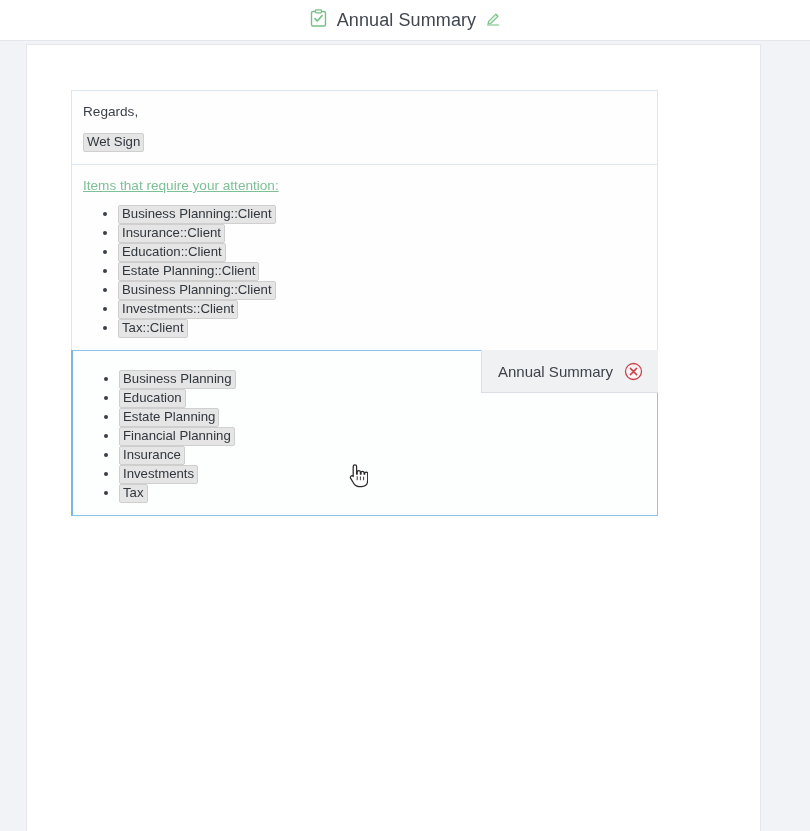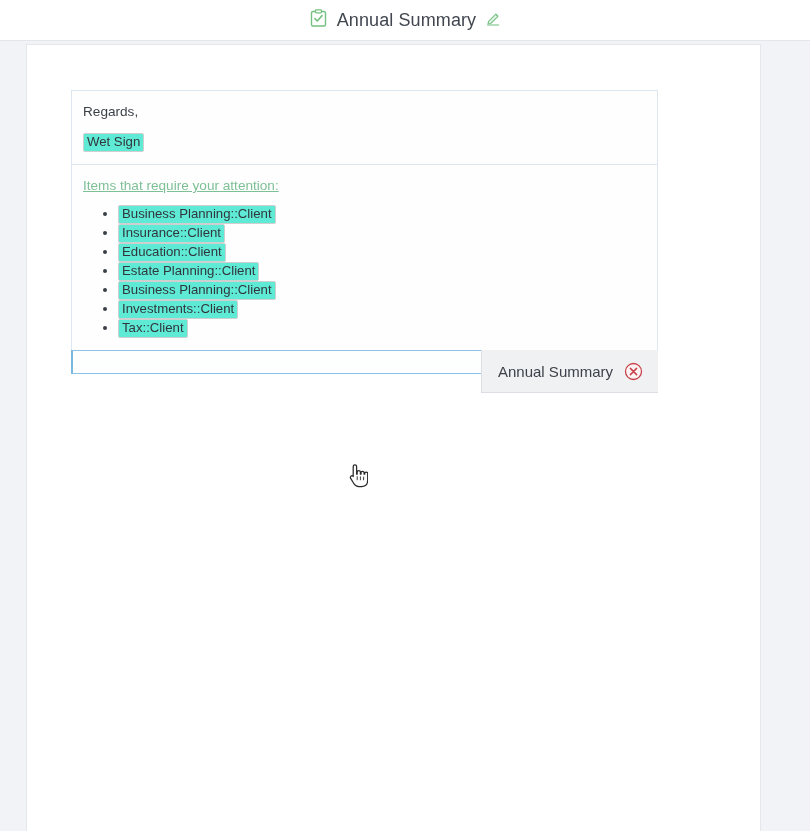--- a/index.html
+++ b/index.html
@@ -69,21 +69,21 @@
     margin: 0 0 0 0;
     padding: 0 0 0 1px;
   }
   .para + .para { margin-top: 9px; }
   .para.green { color: #7ec096; text-decoration: underline; }
 
   
   .token {
     display: inline-block;
     border: 1px solid #cfcfcf;
-    background: #5eead4;
+    background: #e5e5e5;
     border-radius: 2px;
     padding: 0px 3px 1px 3px;
     font-size: 13.2px;
     color: #31363d;
     line-height: 16px;
     vertical-align: baseline;
   }
 
   ul.block-list {
     margin: 9px 0 0 0;
@@ -185,20 +185,29 @@
         <span class="close-btn">
           <svg width="19" height="19" viewBox="0 0 19 19">
             <circle cx="9.5" cy="9.5" r="8" fill="#fdf3f4" stroke="#c8434b" stroke-width="1.3"></circle>
             <path d="M6.4 6.4 L12.6 12.6 M12.6 6.4 L6.4 12.6" stroke="#c8434b" stroke-width="1.5" stroke-linecap="round"></path>
           </svg>
         </span>
       </div>
 
 
 
+      <ul class="block-list">
+        <li><span class="token">Business Planning</span></li>
+        <li><span class="token">Education</span></li>
+        <li><span class="token">Estate Planning</span></li>
+        <li><span class="token">Financial Planning</span></li>
+        <li><span class="token">Insurance</span></li>
+        <li><span class="token">Investments</span></li>
+        <li><span class="token">Tax</span></li>
+      </ul>
     </div>
 
   </div>
 </div>
 
 <div class="cursor">
   <svg width="22" height="28" viewBox="0 0 22 28">
     <path d="M7.2 14.5 V4.6 a1.7 1.7 0 0 1 3.4 0 v7.6 h0.6 v-2.1 a1.6 1.6 0 0 1 3.2 0 v2.1 h0.6 v-1.4 a1.55 1.55 0 0 1 3.1 0 v1.4 h0.6 v-0.7 a1.5 1.5 0 0 1 3 0 v6.5 c0 3.9 -2.3 6.6 -6.1 6.6 h-2.8 c-2.4 0 -3.7 -1 -5 -3.1 l-3.1 -5.1 a1.6 1.6 0 0 1 2.5 -2 Z" fill="#ffffff" stroke="#2a2a2a" stroke-width="1.25" stroke-linejoin="round"></path>
     <path d="M11.2 14.6 v3.2 M14.4 14.8 v3 M17.6 15.1 v2.7" stroke="#2a2a2a" stroke-width="0.9" stroke-linecap="round"></path>
   </svg>

